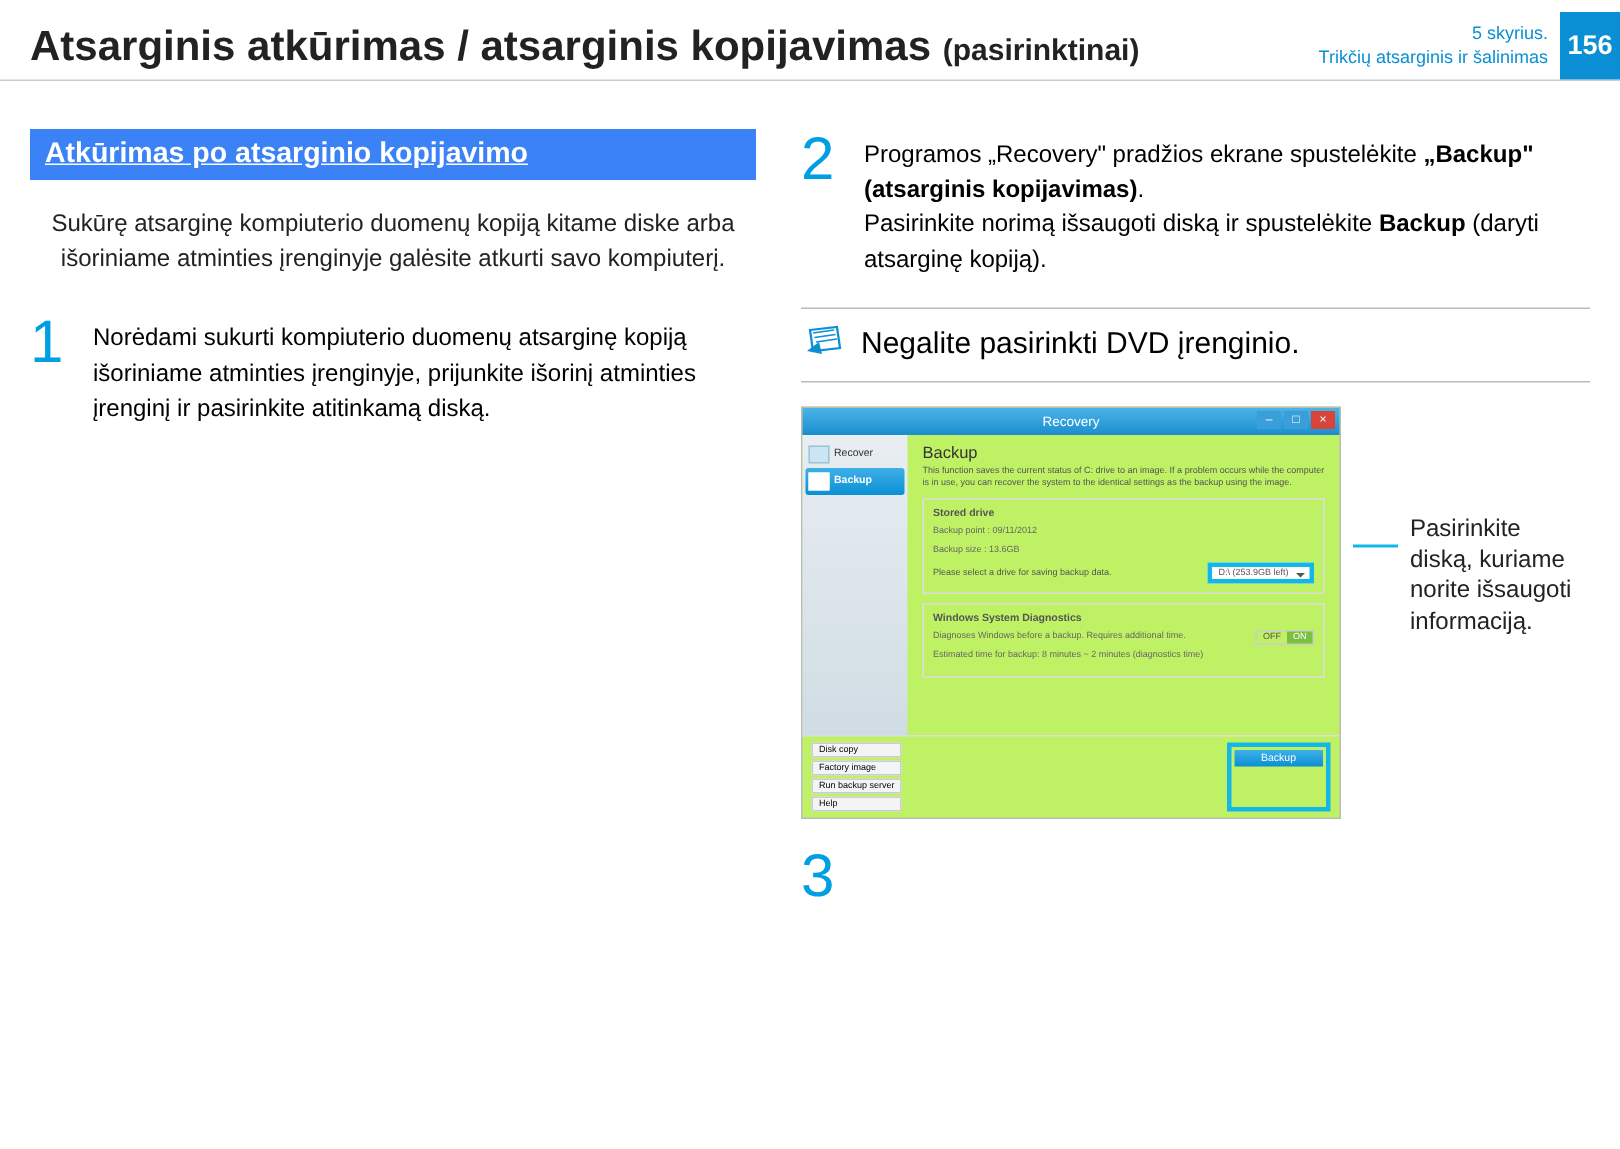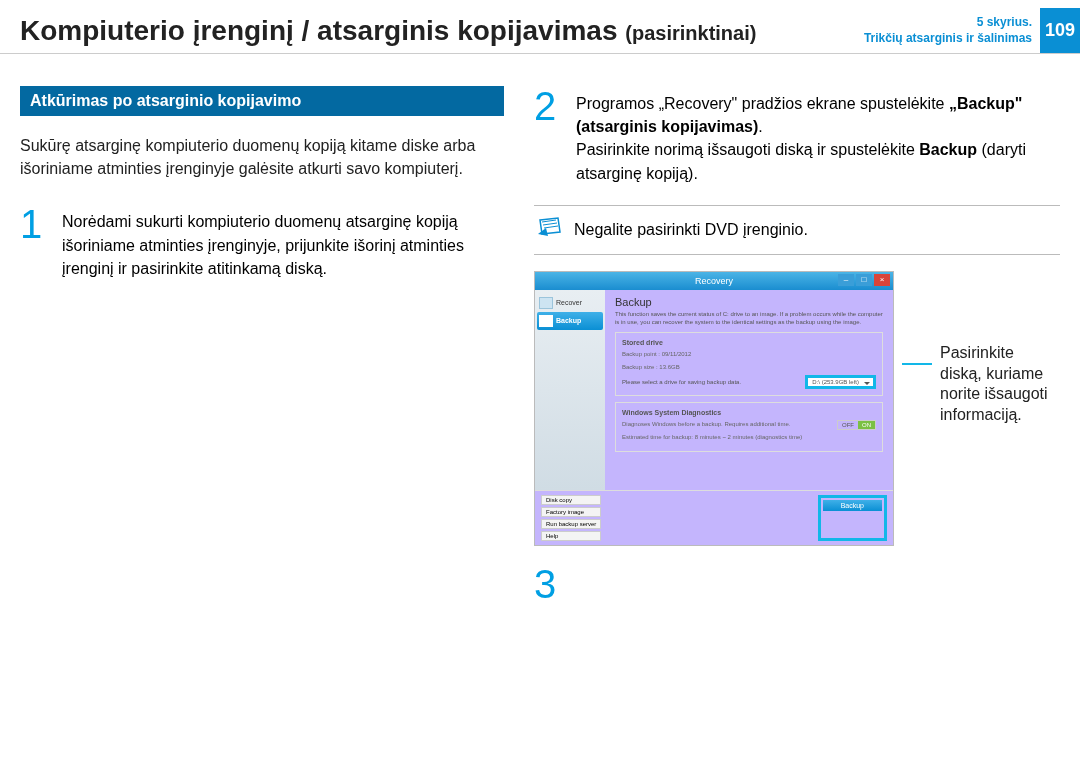--- a/index.html
+++ b/index.html
@@ -30,21 +30,21 @@
   }
   .header-right {
     display: flex;
     align-items: center;
     height: 100%;
   }
   .chapter-info {
     text-align: right;
     color: #0a8fd4;
     font-size: 12px;
-    font-weight: 700;
+    font-weight: 400;
     line-height: 1.3;
     margin-right: 8px;
   }
   .page-number {
     background: #0a8fd4;
     color: #fff;
     width: 40px;
     height: 45px;
     display: flex;
     align-items: center;
@@ -54,32 +54,34 @@
   }
   .content {
     display: flex;
     gap: 30px;
     padding: 32px 20px 0 20px;
   }
   .col {
     flex: 1;
   }
   .section-bar {
-    background: #0369a1;
-    color: #fff;
-    font-size: 16px;
+    background: #3b82f6;
+    color: #fff;
+    font-size: 19px;
     font-weight: 700;
     padding: 6px 10px;
     margin-bottom: 18px;
+    text-decoration: underline;
   }
   .para {
     font-size: 16px;
     color: #222;
     line-height: 1.45;
     margin-bottom: 24px;
+    text-align: center;
   }
   .subhead {
     font-size: 18px;
     font-weight: 700;
     color: #222;
     border-bottom: 1px solid #0a8fd4;
     padding-bottom: 4px;
     margin-bottom: 18px;
   }
   .step {
@@ -107,32 +109,32 @@
     border-top: 1px solid #bbb;
     border-bottom: 1px solid #bbb;
     padding: 10px 4px;
     margin-bottom: 16px;
   }
   .note-icon {
     color: #0a8fd4;
     font-size: 22px;
   }
   .note-text {
-    font-size: 16px;
+    font-size: 20px;
   }
   .app-wrap {
     display: flex;
     align-items: flex-start;
     gap: 8px;
   }
   .app {
     border: 1px solid #bbb;
     width: 360px;
     font-size: 8px;
-    background: #c4b5fd;
+    background: #bef264;
     position: relative;
   }
   .app-titlebar {
     background: linear-gradient(#4bb4e6, #1a8dd0);
     color: #fff;
     display: flex;
     align-items: center;
     justify-content: center;
     height: 18px;
     position: relative;
@@ -260,29 +262,29 @@
     color: #222;
     line-height: 1.3;
     width: 120px;
   }
 </style>
 </head>
 <body>
 
 <div class="header">
   <div class="page-title">
-    <span>Kompiuterio įrenginį / atsarginis kopijavimas</span>
+    <span>Atsarginis atkūrimas / atsarginis kopijavimas</span>
     <span class="sub">(pasirinktinai)</span>
   </div>
   <div class="header-right">
     <div class="chapter-info">
       <div>5 skyrius.</div>
       <div>Trikčių atsarginis ir šalinimas</div>
     </div>
-    <div class="page-number">109</div>
+    <div class="page-number">156</div>
   </div>
 </div>
 
 <div class="content">
 
   <div class="col">
     <div class="section-bar">Atkūrimas po atsarginio kopijavimo</div>
     <p class="para">Sukūrę atsarginę kompiuterio duomenų kopiją kitame diske arba išoriniame atminties įrenginyje galėsite atkurti savo kompiuterį.</p>
     <div class="step">
       <div class="step-num">1</div>

